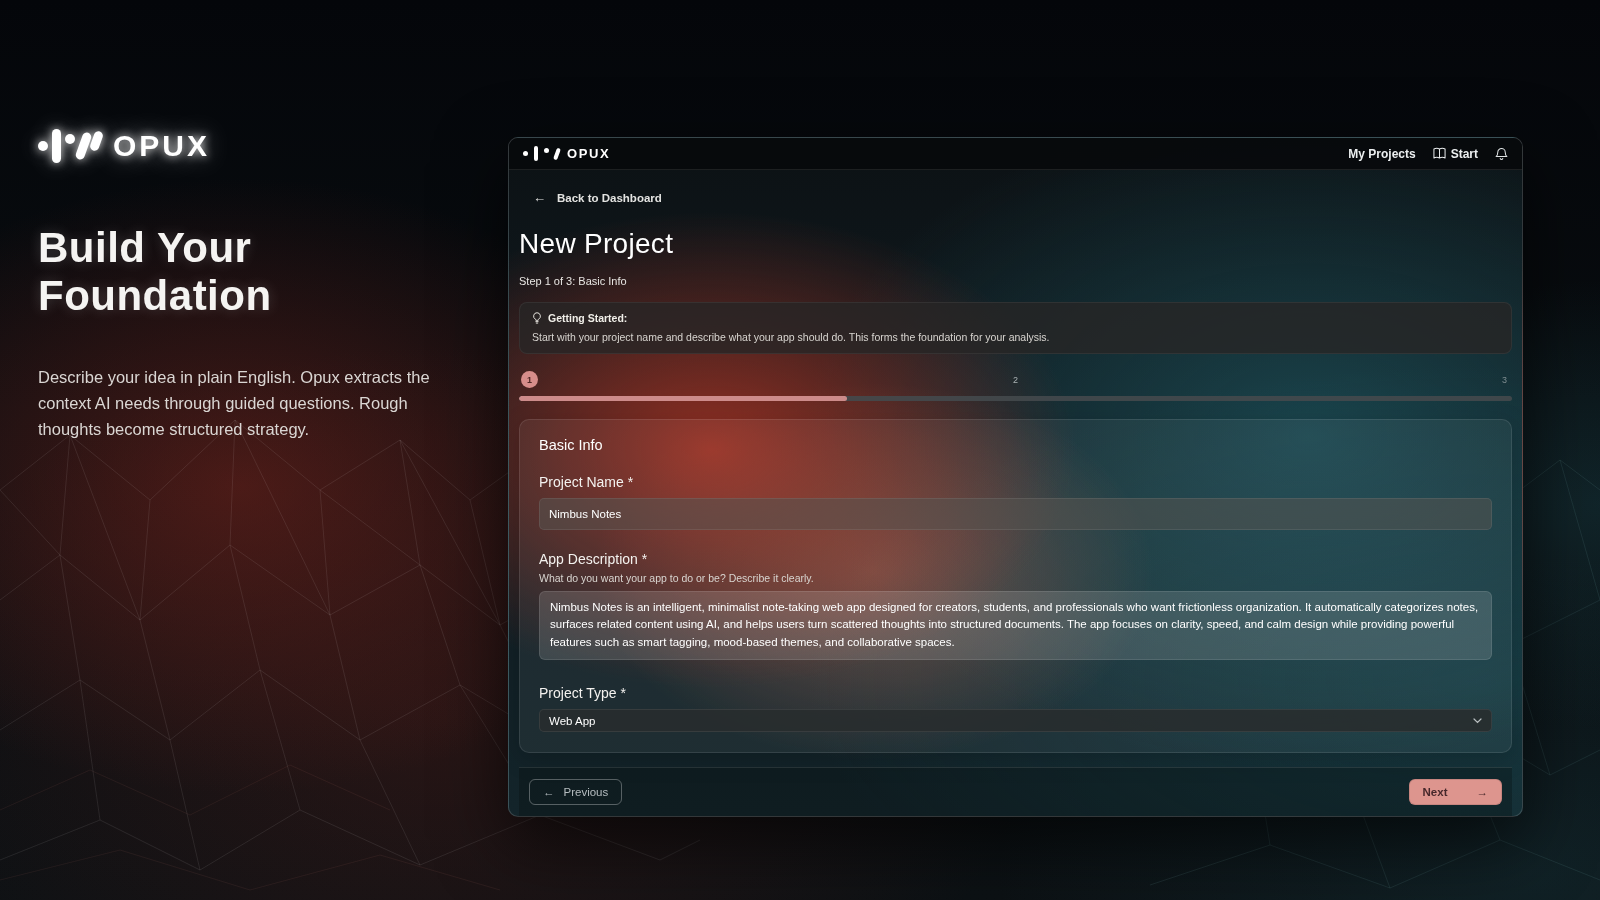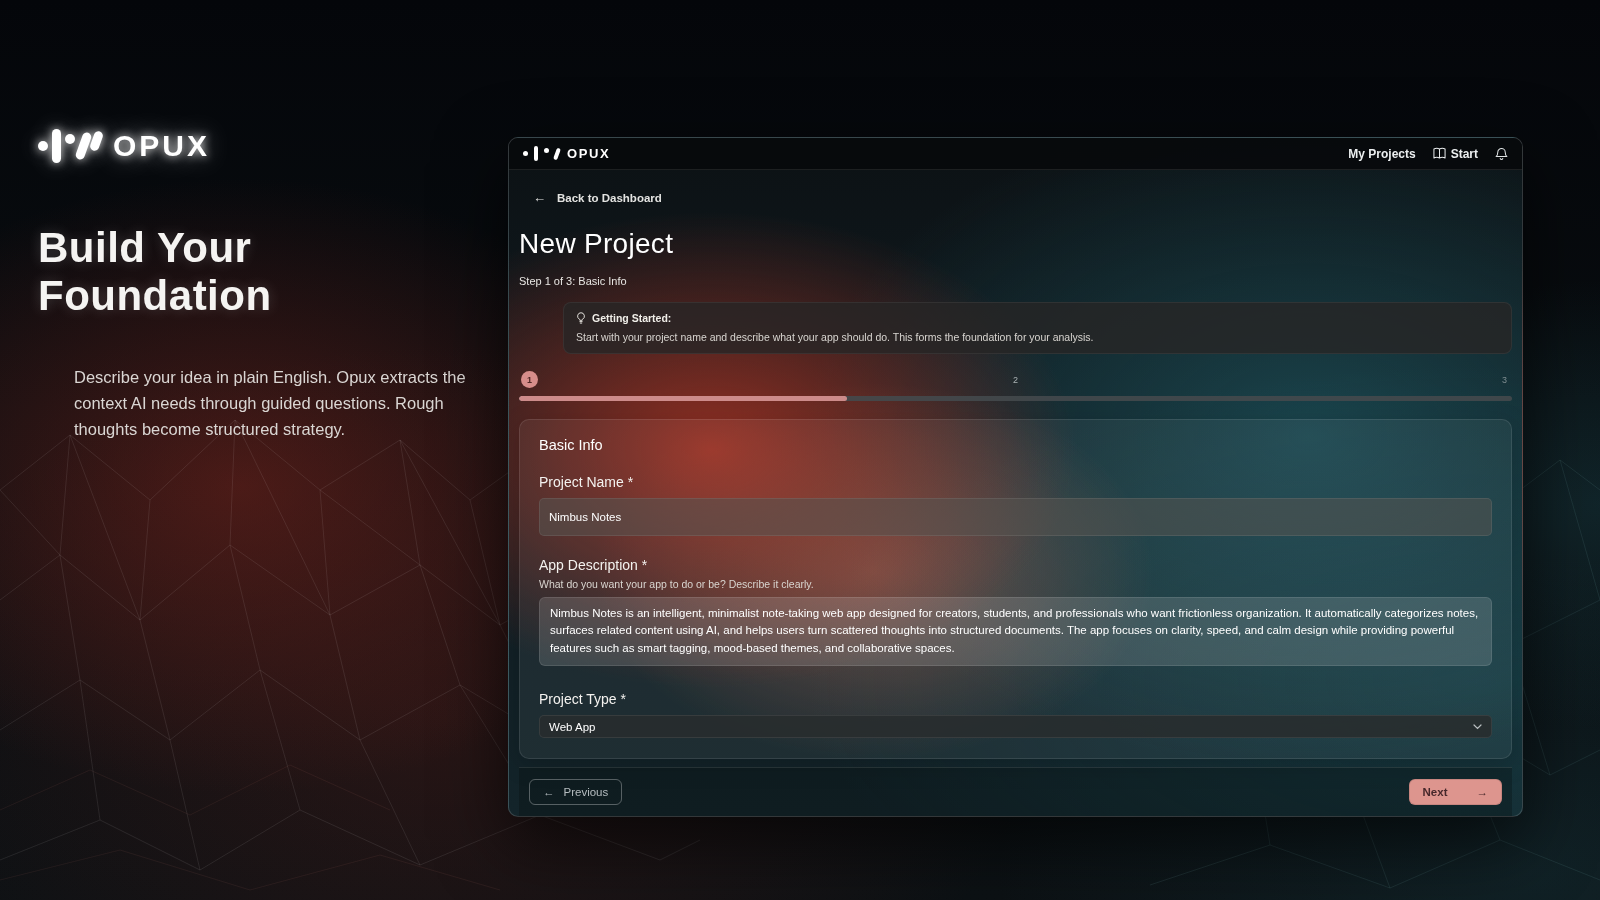--- a/index.html
+++ b/index.html
@@ -34,21 +34,21 @@
   .brand-text {
     font-size:30px; font-weight:700; letter-spacing:3px; color:#fff;
     text-shadow:0 0 10px rgba(255,255,255,0.95), 0 0 26px rgba(255,255,255,0.55);
   }
   .left-heading {
     margin-top:56px; font-size:42px; font-weight:700; letter-spacing:0.5px;
     color:#f5f4f2; text-shadow:0 0 14px rgba(255,255,255,0.18);
   }
   .left-desc {
     margin-top:44px; width:414px; font-size:16.5px; line-height:1.58;
-    color:#dad6d3; font-weight:300;margin-left:36px;
+    color:#dad6d3; font-weight:300;
   }
 
   
   .window {
     position:absolute; left:508px; top:137px; width:1015px; height:680px; z-index:5;
     border-radius:10px; border:1px solid rgba(255,255,255,0.16);
     box-shadow:0 24px 70px rgba(0,0,0,0.65);
     overflow:hidden; display:flex; flex-direction:column;
     background:
       radial-gradient(520px 340px at 20% 46%, rgba(178,52,35,0.82), transparent 70%),
@@ -74,21 +74,21 @@
   .nav-icon-btn { display:flex; align-items:center; color:#dfe3e4; cursor:pointer; }
 
   .content { flex:1; display:flex; flex-direction:column; padding:20px 10px 0; position:relative; }
   .back-link { margin-left:14px; display:flex; align-items:center; gap:11px; font-size:11.5px; font-weight:600; color:#e3e3e1; cursor:pointer; }
   .back-arrow { font-size:13px; }
   .page-title { margin-top:23px; font-size:28px; font-weight:500; letter-spacing:0.3px; color:#ffffff; }
   .step-indicator { margin-top:15px; font-size:11px; color:#e8e6e3; }
 
   .tip-box {
     margin-top:15px; background:rgba(39,38,37,0.80); border:1px solid rgba(255,255,255,0.06);
-    border-radius:8px; padding:9px 12px 10px;margin-left:44px;
+    border-radius:8px; padding:9px 12px 10px;
   }
   .tip-title { display:flex; align-items:center; gap:6px; font-size:10.5px; font-weight:600; color:#f1efe9; }
   .tip-body { margin-top:7px; font-size:10.5px; color:#d8d5d0; }
 
   .steps-row { margin-top:17px; position:relative; height:18px; }
   .step-badge {
     position:absolute; left:2px; top:0; width:17px; height:17px; border-radius:50%;
     background:#d68d8a; color:#502826; font-size:9px; font-weight:700;
     display:flex; align-items:center; justify-content:center;
   }
@@ -99,21 +99,21 @@
 
   .card {
     margin-top:18px; border-radius:10px; border:1px solid rgba(255,255,255,0.10);
     background:rgba(255,255,255,0.05); padding:17px 19px 20px;
     box-shadow:0 6px 24px rgba(0,0,0,0.18);
   }
   .card-title { font-size:14.5px; font-weight:400; color:#ffffff; }
   .field-label { margin-top:21px; font-size:14px; color:#f4f2ef; }
   .field-help { margin-top:5px; font-size:10.5px; color:#d9d5d0; }
   .text-input {
-    margin-top:8px; width:100%; height:38px; border-radius:5px;
+    margin-top:8px; width:100%; height:32px; border-radius:5px;
     background:rgba(86,83,80,0.55); border:1px solid rgba(255,255,255,0.08);
     color:#fff; font-size:11.5px; padding:0 9px; font-family:"Liberation Sans", sans-serif;
     outline:none;
   }
   .text-area {
     margin-top:7px; width:100%; height:69px; border-radius:6px; resize:none;
     background:rgba(222,222,222,0.17); border:1px solid rgba(255,255,255,0.10);
     color:#fff; font-size:11.5px; line-height:1.52; padding:7px 10px;
     font-family:"Liberation Sans", sans-serif; outline:none;
   }

